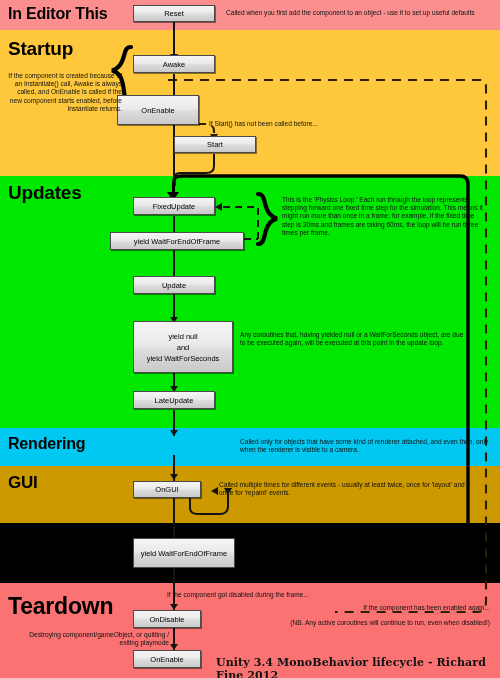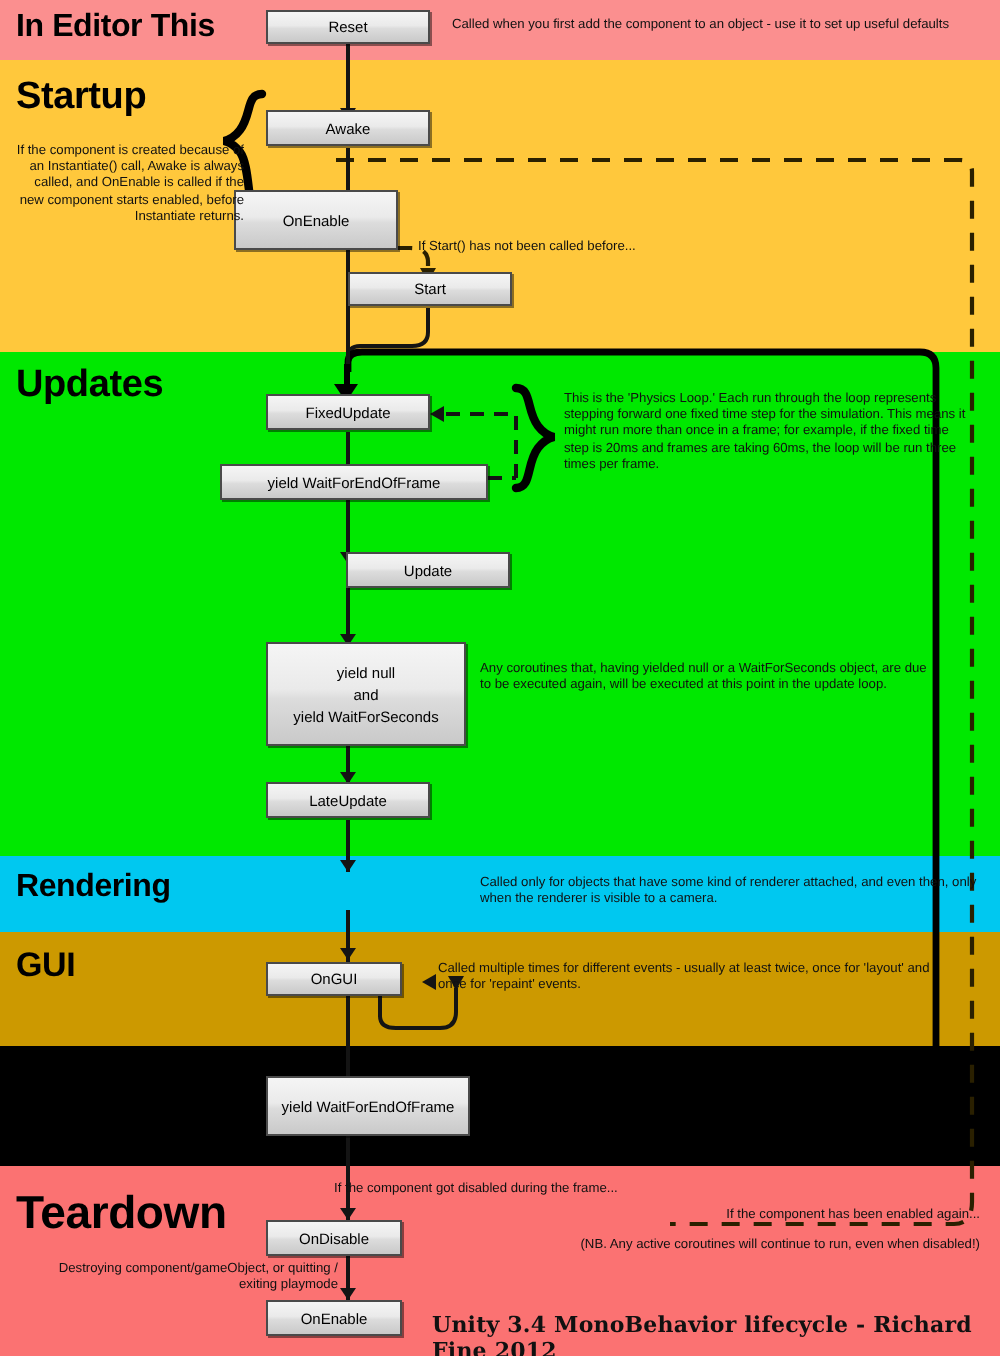--- a/index.html
+++ b/index.html
@@ -143,21 +143,21 @@
   <div class="node" style="left:133px;top:55px;width:82px;height:18px;">Awake</div>
 
   <div class="node" style="left:117px;top:95px;width:82px;height:30px;">OnEnable</div>
 
   <div class="node" style="left:174px;top:136px;width:82px;height:17px;">Start</div>
 
   <div class="node" style="left:133px;top:197px;width:82px;height:18px;">FixedUpdate</div>
 
   <div class="node" style="left:110px;top:232px;width:134px;height:18px;">yield WaitForEndOfFrame</div>
 
-  <div class="node" style="left:133px;top:276px;width:82px;height:18px;margin-left:40px;">Update</div>
+  <div class="node" style="left:133px;top:276px;width:82px;height:18px;">Update</div>
 
   <div class="node tall" style="left:133px;top:321px;width:100px;height:52px;flex-direction:column;">
     <span>yield null</span>
     <span>and</span>
     <span>yield WaitForSeconds</span>
   </div>
 
   <div class="node" style="left:133px;top:391px;width:82px;height:18px;">LateUpdate</div>
 
 

